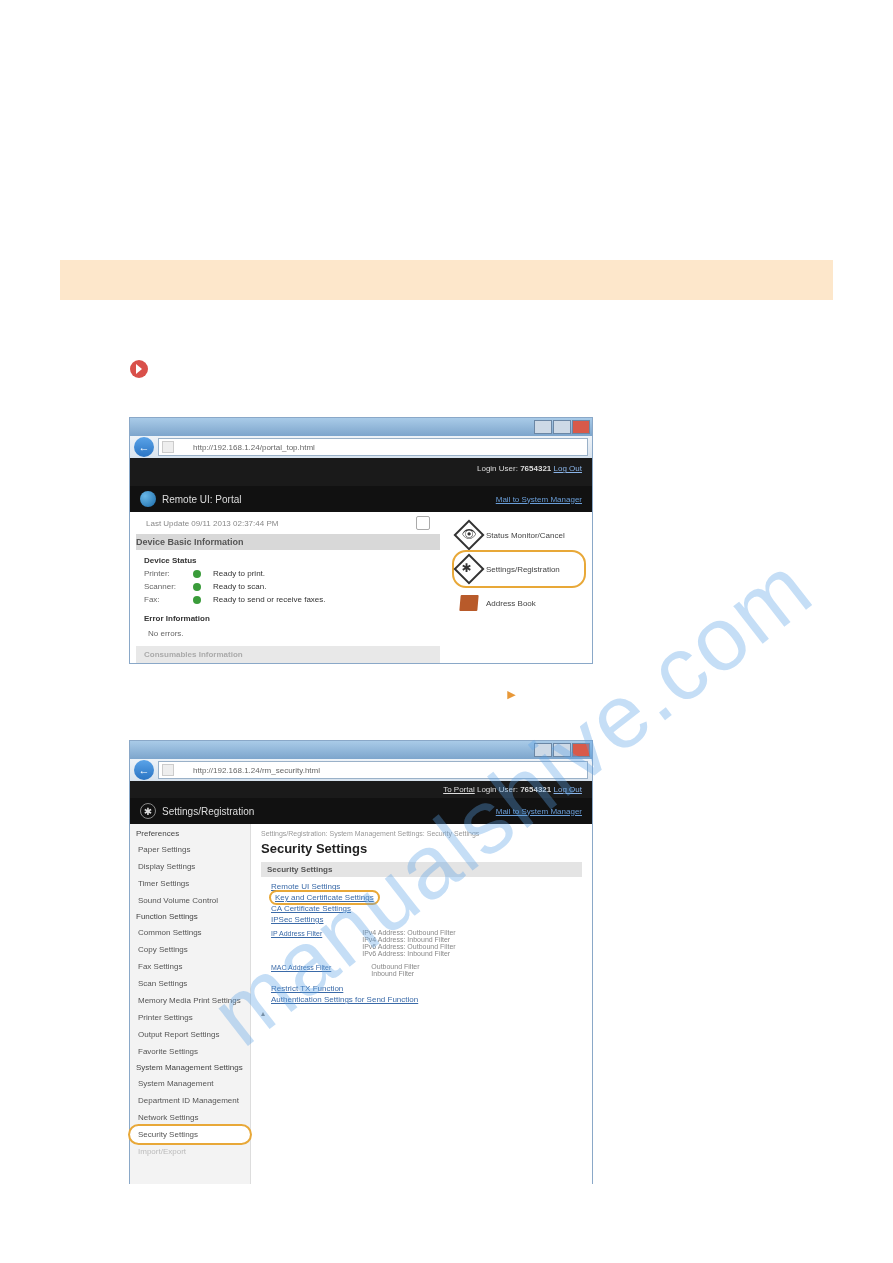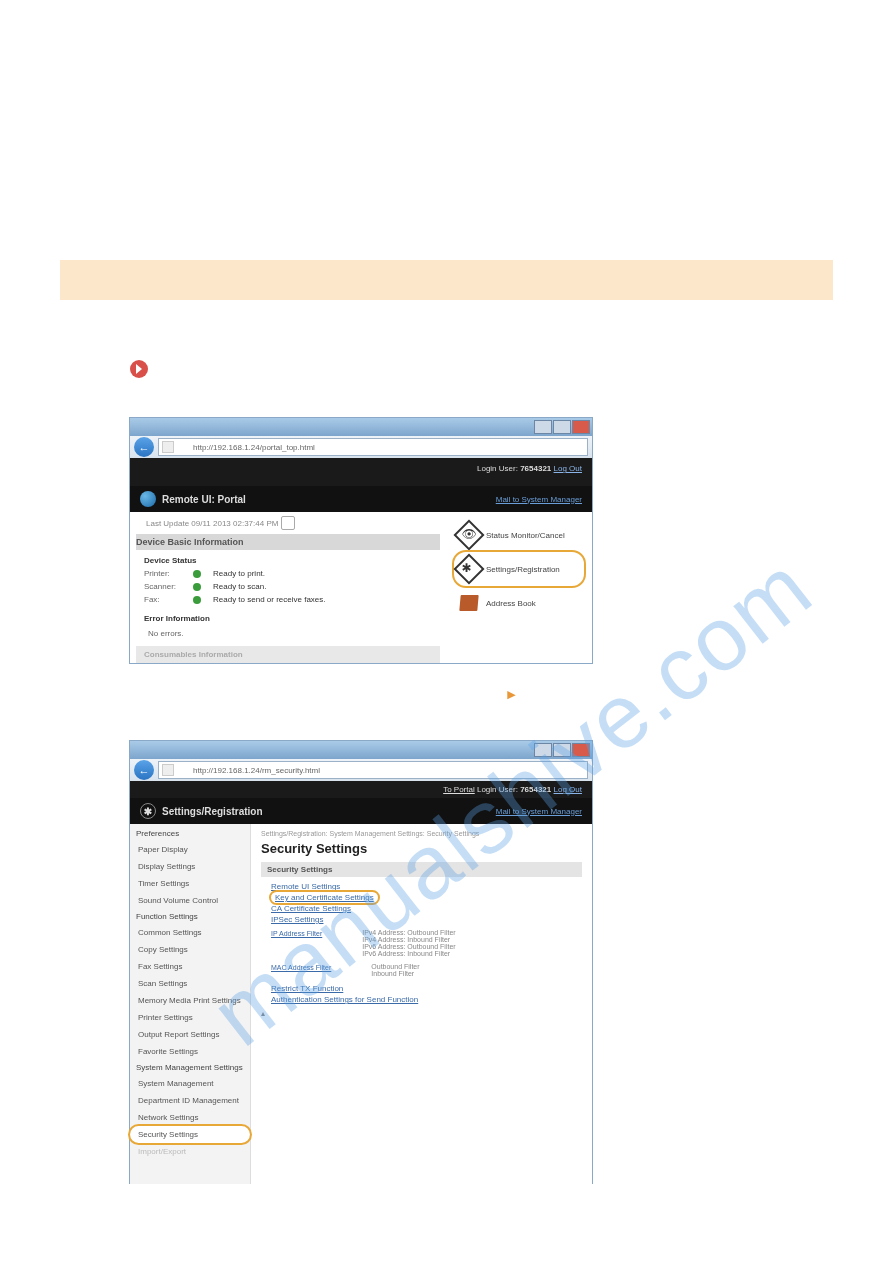--- a/index.html
+++ b/index.html
@@ -19,24 +19,24 @@
 .pageicon{width:10px;height:10px;background:#eee;border:1px solid #ccc}
 .blackbar{background:#1a1a1a;color:#ccc;padding:6px 10px;display:flex;justify-content:space-between;align-items:flex-start}
 .blackbar .left{color:#888;font-size:14px;font-style:italic}
 .blackbar .mid{font-size:8px;line-height:1.5}
 .blackbar .mid .lbl{color:#aaa}
 .blackbar .mid .blur{color:#555}
 .blackbar .right{font-size:8px;text-align:right}
 .blackbar .right .login{color:#ddd}
 .blackbar .right a{color:#8ab4e8}
 .subbar{background:#111;color:#ddd;padding:5px 10px;display:flex;justify-content:space-between;align-items:center}
-.subbar .title{font-weight:bold;font-size:10px;display:flex;align-items:center;gap:6px}
+.subbar .title{font-weight:normal;font-size:10px;display:flex;align-items:center;gap:6px}
 .globe{width:16px;height:16px;border-radius:50%;background:radial-gradient(circle at 5px 5px,#6ab8e8,#1a6aa8)}
 .subbar a{color:#6a9ed8;font-size:8px}
-.updbar{text-align:right;padding:4px 10px;font-size:8px;color:#888;background:#fff;display:flex;justify-content:flex-start;align-items:center;gap:3px}
+.updbar{text-align:right;padding:4px 10px;font-size:8px;color:#888;background:#fff;display:flex;justify-content:space-between;align-items:center;gap:3px}
 .refresh{width:12px;height:12px;border:1px solid #aaa;border-radius:2px}
 .portal-body{display:flex;background:#fff}
 .portal-left{flex:1;padding:0 6px}
 .portal-right{width:130px;padding:6px 8px}
 .greybar{background:#d8d8d8;padding:3px 0;font-size:9px;font-weight:bold;color:#555}
 .dev-status{padding:4px 8px;font-size:8px}
 .dev-status .row{display:flex;gap:9px;padding:2px 0;align-items:flex-end}
 .dev-status .dev{width:40px;color:#666}
 .dot{width:8px;height:8px;border-radius:50%;background:#3a9c3a;display:inline-block;margin-right:3px}
 .err-head{font-weight:bold;padding:4px 8px;font-size:8px}
@@ -198,21 +198,21 @@
   <div class="subbar">
     <div class="title">
             <span style="width:14px;height:14px;border:1px solid #888;border-radius:50%;display:flex;align-items:center;justify-content:center;font-size:10px">✱</span>
             <span>Settings/Registration</span>
           </div>
     <a href="#">Mail to System Manager</a>
   </div>
   <div class="sr-body">
     <div class="sr-nav">
       <div class="hdr">Preferences</div>
-      <div class="itm">Paper Display</div>
+      <div class="itm">Paper Settings</div>
       <div class="itm">Display Settings</div>
       <div class="itm">Timer Settings</div>
       <div class="itm">Sound Volume Control</div>
       <div class="hdr">Function Settings</div>
       <div class="itm">Common Settings</div>
       <div class="itm">Copy Settings</div>
       <div class="itm">Fax Settings</div>
       <div class="itm">Scan Settings</div>
       <div class="itm">Memory Media Print Settings</div>
       <div class="itm">Printer Settings</div>

